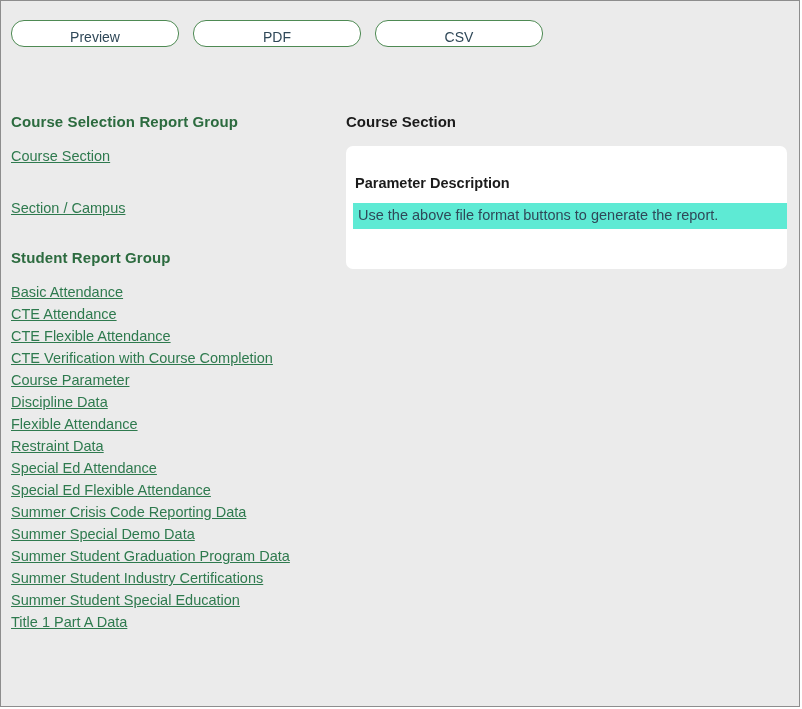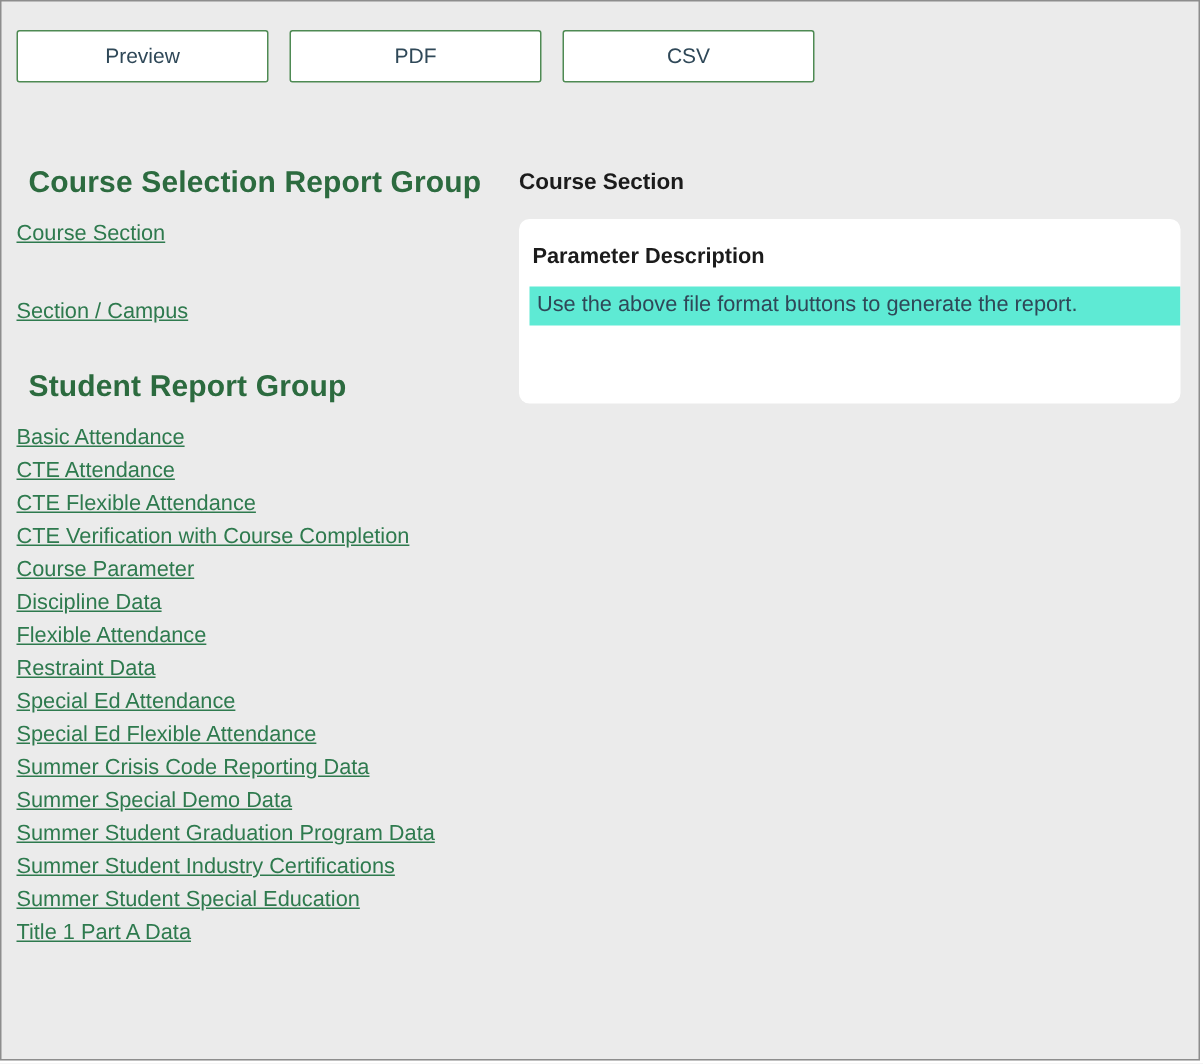--- a/index.html
+++ b/index.html
@@ -27,47 +27,47 @@
   
   .toolbar {
     position: absolute;
     left: 10px;
     top: 19px;
     display: flex;
     gap: 14px;
   }
   .fmt-btn {
     width: 168px;
-    height: 35px;
+    height: 27px;
     box-sizing: border-box;
     background: #ffffff;
     border: 1px solid #4e8a53;
-    border-radius: 2px;
+    border-radius: 13px;
     color: #2f4858;
     font-size: 14px;
     font-family: "Liberation Sans", sans-serif;
     line-height: 33px;
     text-align: center;
     cursor: pointer;
     padding: 0;
   }
 
   
   .left-col {
     position: absolute;
     left: 10px;
     top: 112px;
     width: 325px;
   }
   .group-head {
     color: #2c6b3f;
-    font-size: 20px;
+    font-size: 15px;
     font-weight: bold;
     line-height: 18px;
-    margin: 0 0 14px 8px;
+    margin: 0 0 14px 0;
     letter-spacing: 0.1px;
   }
   .group-block { margin-bottom: 30px; }
   .group-block.last { margin-bottom: 0; }
   .rep-link {
     display: block;
     color: #2e7a4e;
     font-size: 14.5px;
     line-height: 22px;
     text-decoration: underline;
@@ -97,21 +97,21 @@
     height: 123px;
     box-sizing: border-box;
     padding: 16px 0 0 0;
     overflow: hidden;
   }
   .param-card-head {
     color: #1b1b1b;
     font-size: 14.5px;
     font-weight: bold;
     line-height: 18px;
-    margin: 0 0 11px 9px;
+    margin: 12px 0 11px 9px;
   }
   .param-msg-row {
     background: #5eead4;
     margin: 0 0 0 7px;
     padding: 3px 0 4px 5px;
     box-sizing: border-box;
   }
   .param-msg {
     color: #2f4858;
     font-size: 14.5px;

